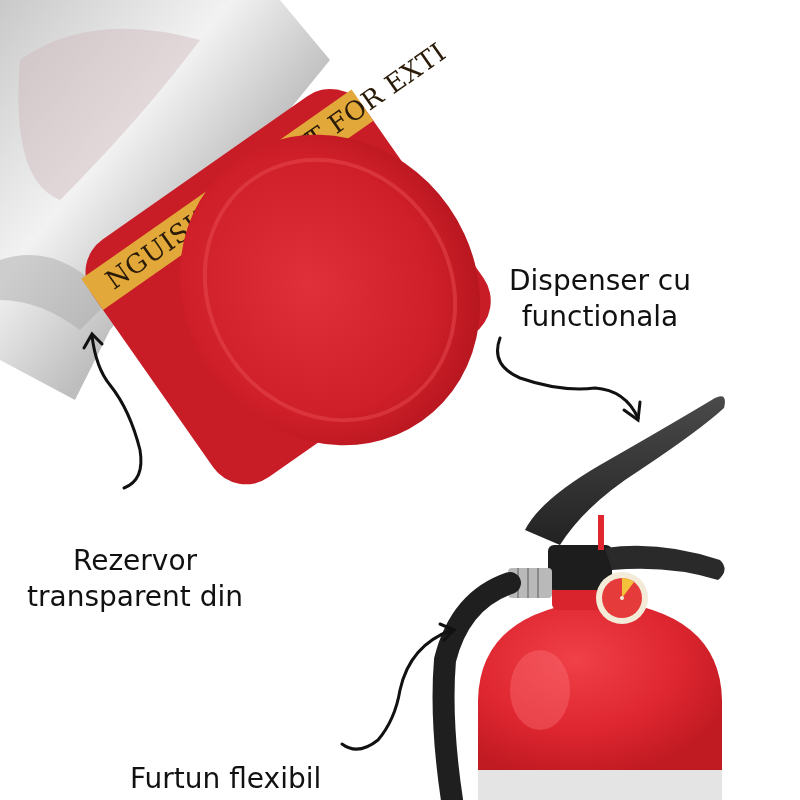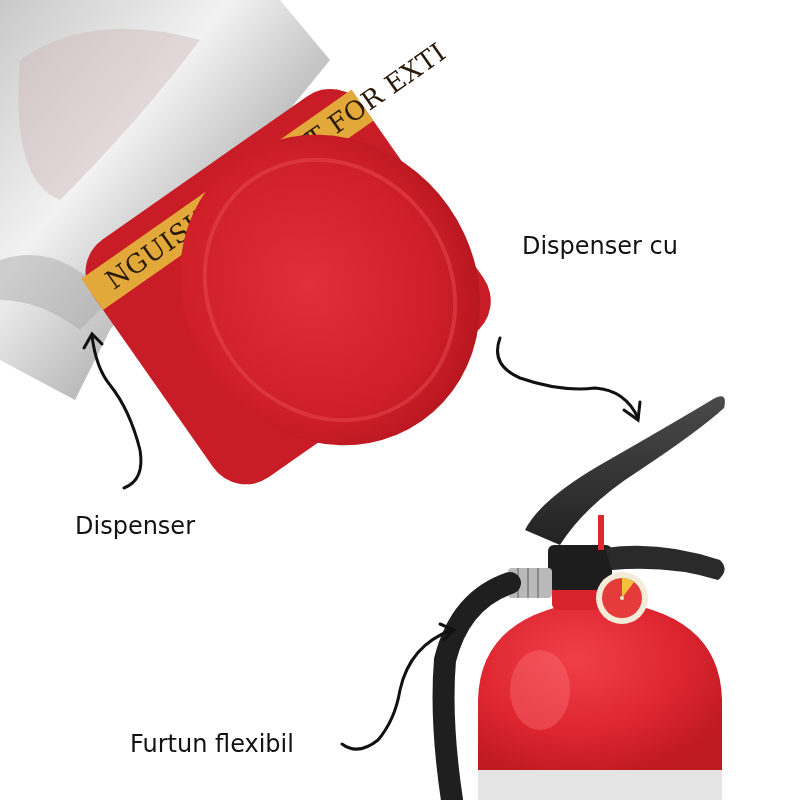--- a/index.html
+++ b/index.html
@@ -1,18 +1,18 @@
 <!DOCTYPE html>
 <html><head>
 <meta charset="utf-8">
 <style>
   html, body { margin: 0; padding: 0; }
   body { width: 800px; height: 800px; background: #ffffff; position: relative; overflow: hidden; font-family: "DejaVu Sans", sans-serif; }
   .scene { position: absolute; inset: 0; }
-  .label { position: absolute; color: #111; font-size: 24px; line-height: 36px; text-align: center; white-space: nowrap; }
+  .label { position: absolute; color: #111; font-size: 28px; line-height: 36px; text-align: center; white-space: nowrap; margin-top: 35px; }
   .lbl-dispenser { left: 490px; top: 228px; width: 220px; }
   .lbl-tank { left: 0px; top: 508px; width: 270px; }
   .lbl-hose { left: 130px; top: 726px; text-align: center; }
   .band-text { font-family: "DejaVu Serif", serif; font-size: 26px; fill: #2a1a08; letter-spacing: 0.5px; }
 </style>
 </head>
 <body>
 
 <svg class="scene" width="800" height="800" viewBox="0 0 800 800">
   <defs>
@@ -96,21 +96,23 @@
     <path d="M500,338 Q490,365 520,378 Q560,392 595,388 Q625,390 638,418"></path>
     <path d="M624,410 L638,420 L640,402"></path>
 
     <path d="M342,744 Q358,756 378,740 Q395,720 400,690 Q410,645 452,630"></path>
     <path d="M440,624 L454,630 L444,640"></path>
   </g>
 </svg>
 
 <div class="label lbl-dispenser">
   <div>Dispenser cu</div>
+  <div>functionala</div>
 </div>
 
 <div class="label lbl-tank">
-  <div>Dispenser</div>
+  <div>Rezervor</div>
+  <div>transparent din</div>
 </div>
 
 <div class="label lbl-hose">
   <div>Furtun flexibil</div>
 </div>
 
 </body></html>

